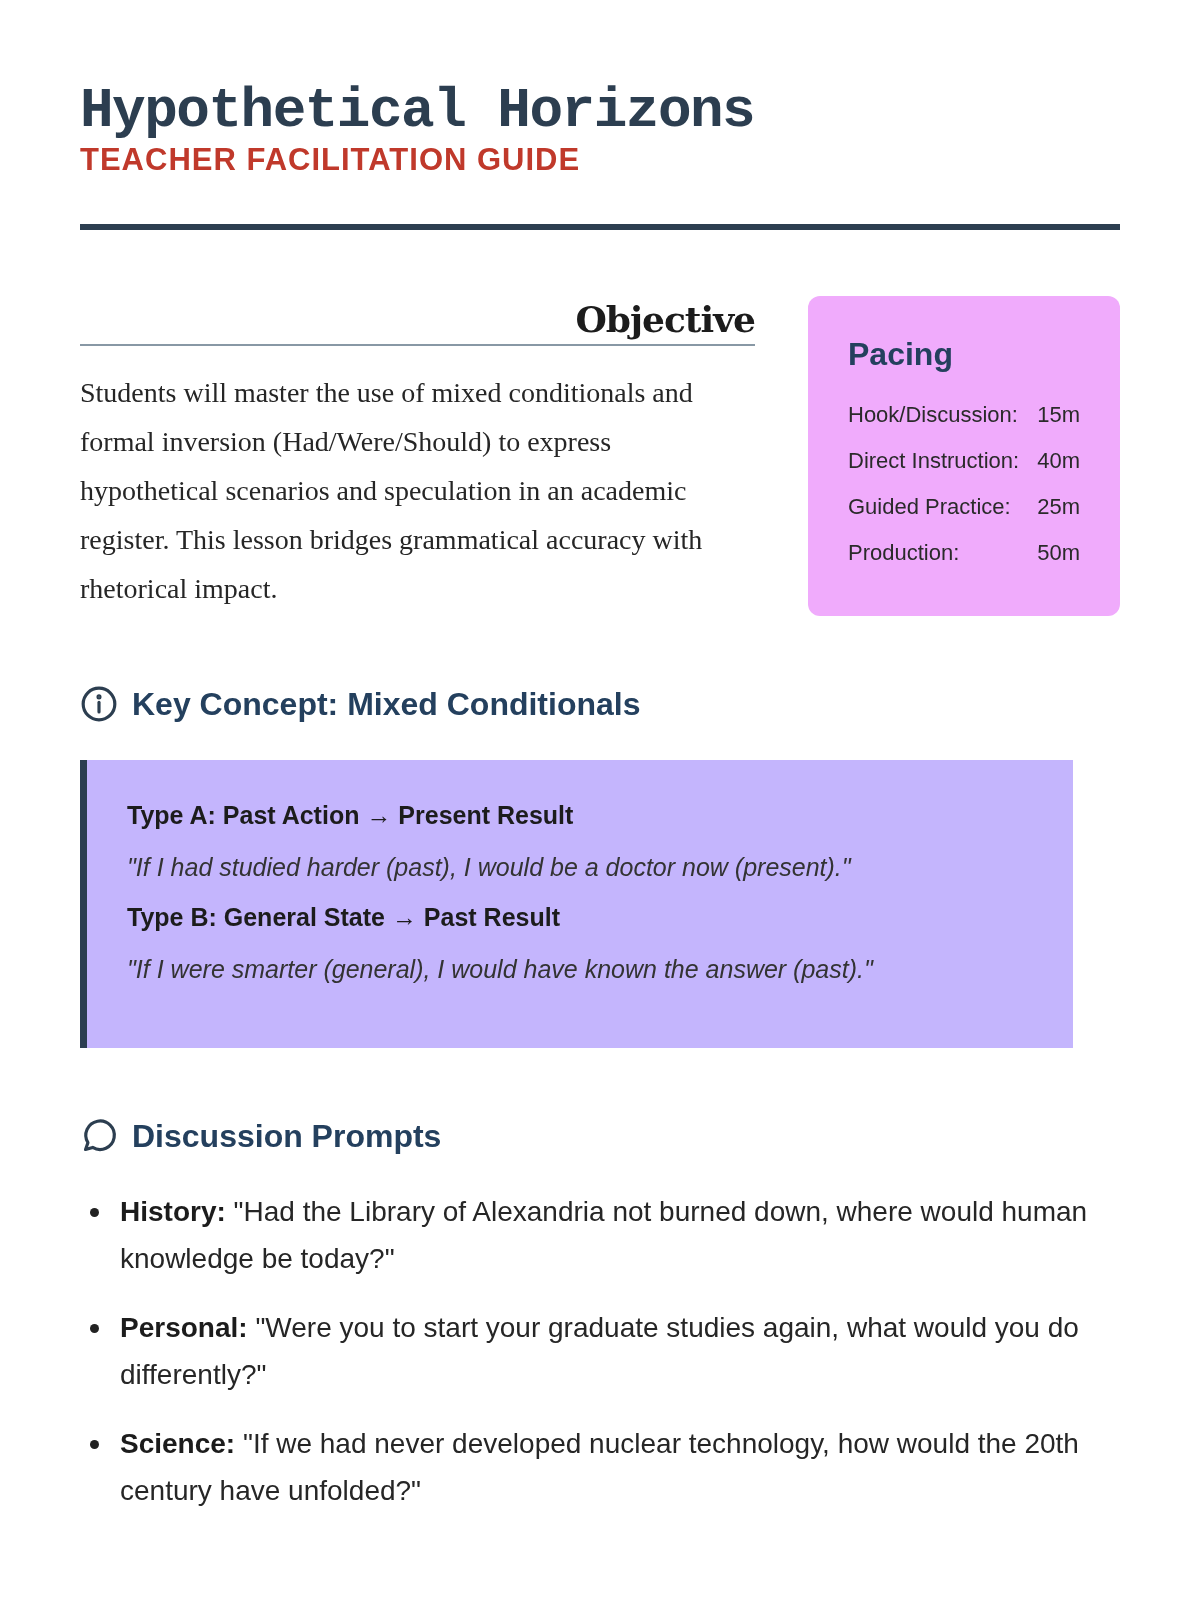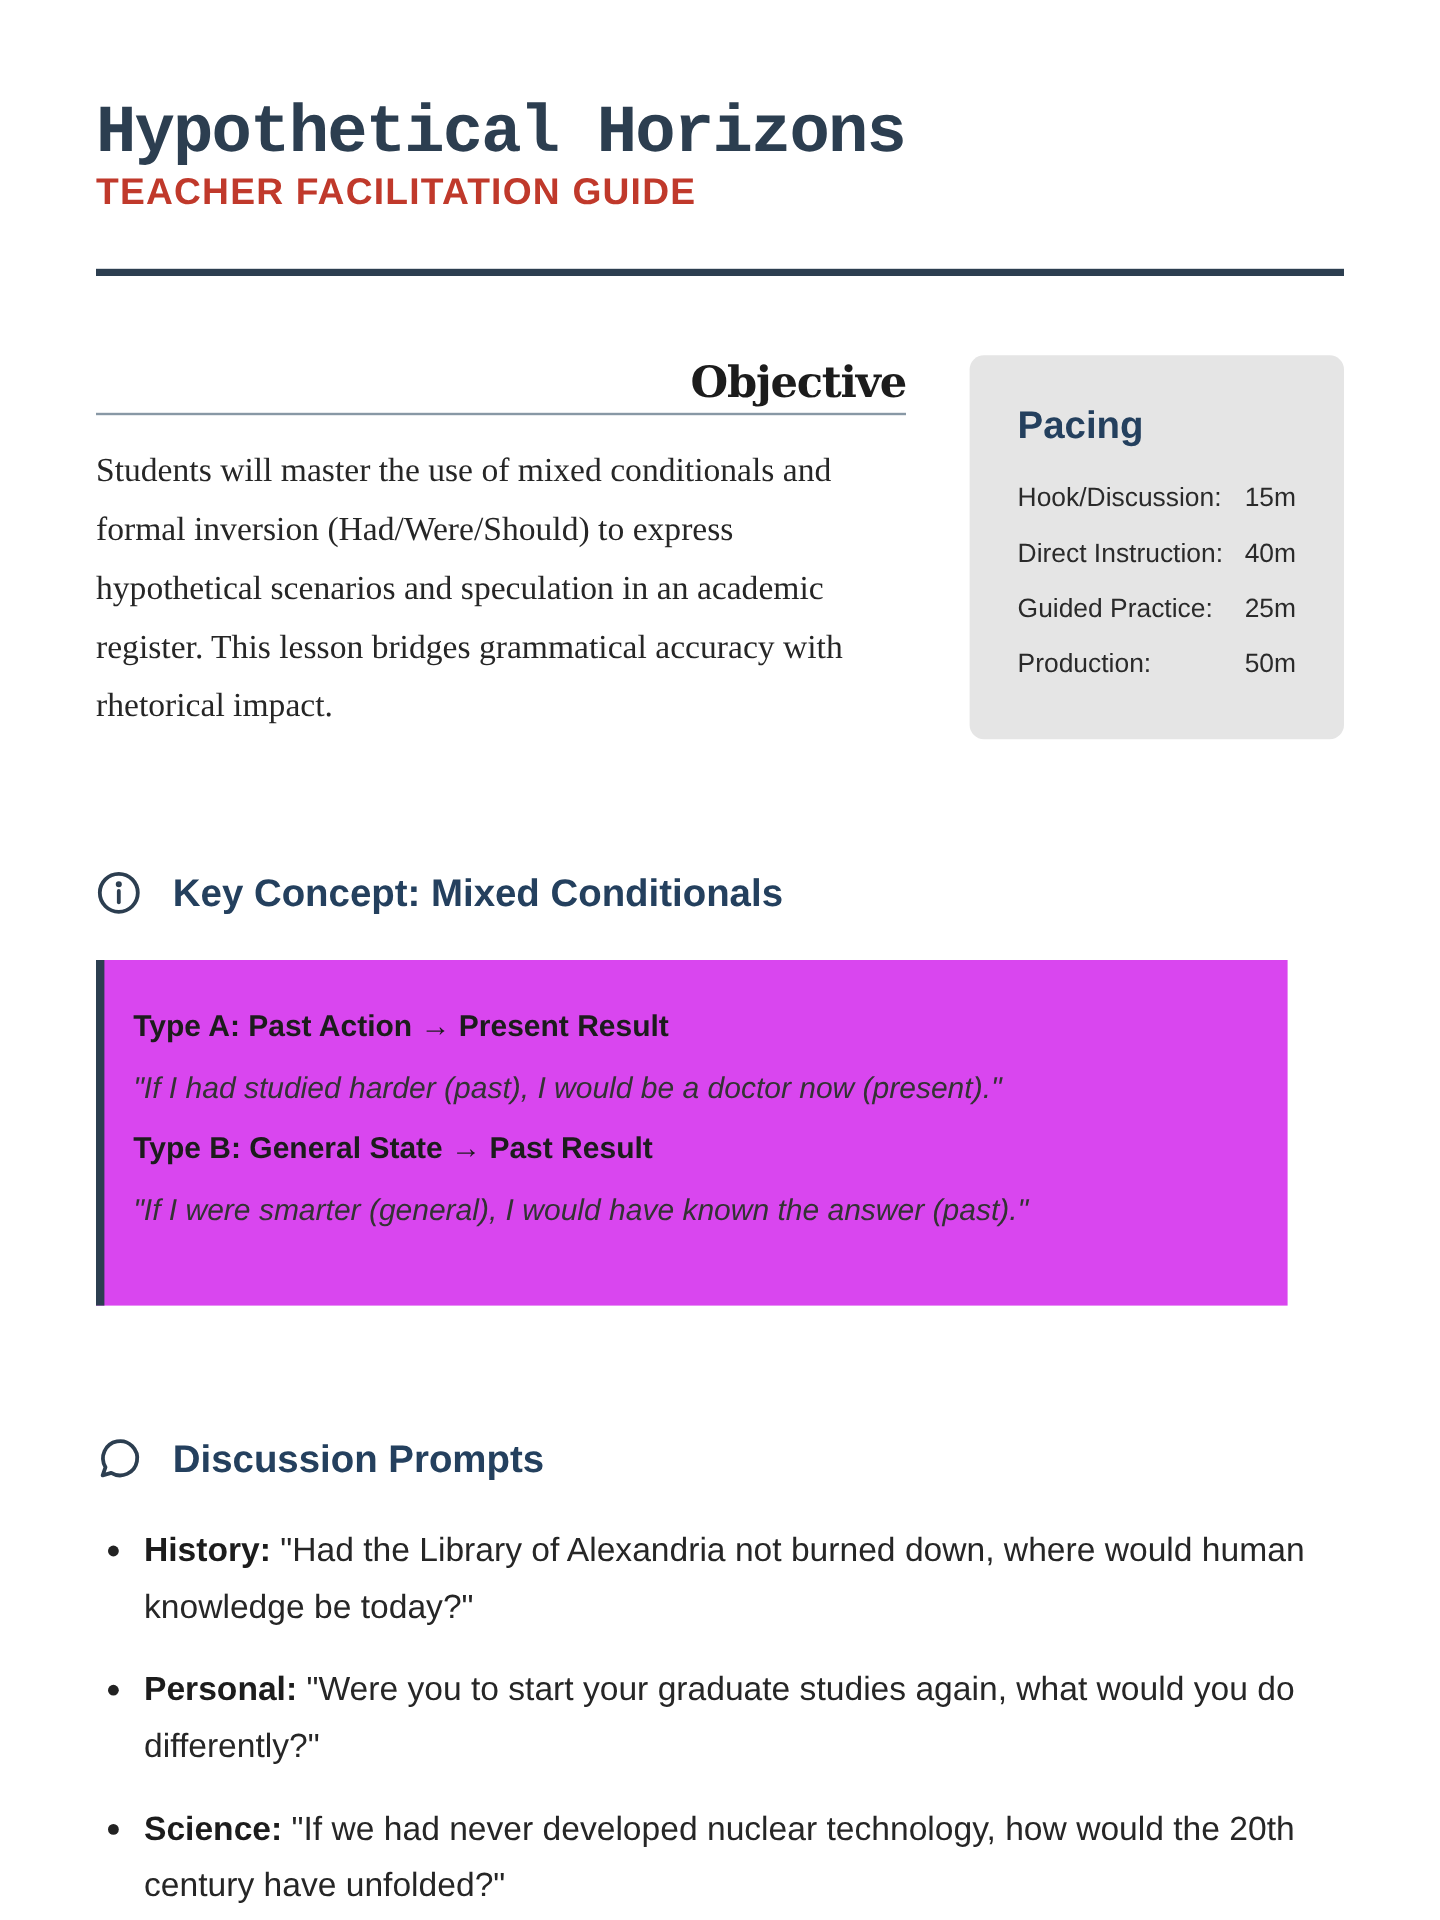--- a/index.html
+++ b/index.html
@@ -51,52 +51,51 @@
     .objective p {
       font-size: 28px;
       line-height: 49px;
       margin: 22px 0 0 0;
       color: #262626;
       font-family: Liberation Serif, serif;
     }
     .pacing {
       width: 232px;
       height: 244px;
-      background: #e5e5e5;
+      background: #f0abfc;
       border-radius: 12px;
       padding: 38px 40px;
       box-sizing: content-box;
       margin-top: 0;
     }
     .pacing h3 {
       font-weight: bold;
       font-size: 32px;
       color: #24405e;
       margin: 0 0 18px 0;
       line-height: 40px;
     }
     .pacing-row {
       display: flex; justify-content: space-between;
       font-size: 22px; line-height: 46px; color: #2a2a2a;
       width: 232px;
     }
     .section-head {
       display: flex; align-items: center;
-      margin-top: 108px;
-      gap: 12px;
+      margin-top: 68px;
     }
     .section-head .icon { width: 38px; height: 38px; margin-right: 14px; }
     .section-head h3 {
       margin: 0; font-weight: bold; font-size: 32px; color: #24405e; line-height: 40px;
     }
     .concept-box {
       margin-top: 36px;
-      background: #d946ef;
+      background: #c4b5fd;
       border-left: 7px solid #2c3e50;
-      padding: 38px 40px 36px 24px;
+      padding: 38px 40px 36px 40px;
       width: 993px;
       box-sizing: border-box;
       height: 288px;
     }
     .concept-type {
       font-weight: bold; font-size: 25px; color: #1c1c1c; line-height: 34px;
       margin: 0;
     }
     .concept-example {
       font-style: italic; font-size: 25px; color: #333; line-height: 34px;

